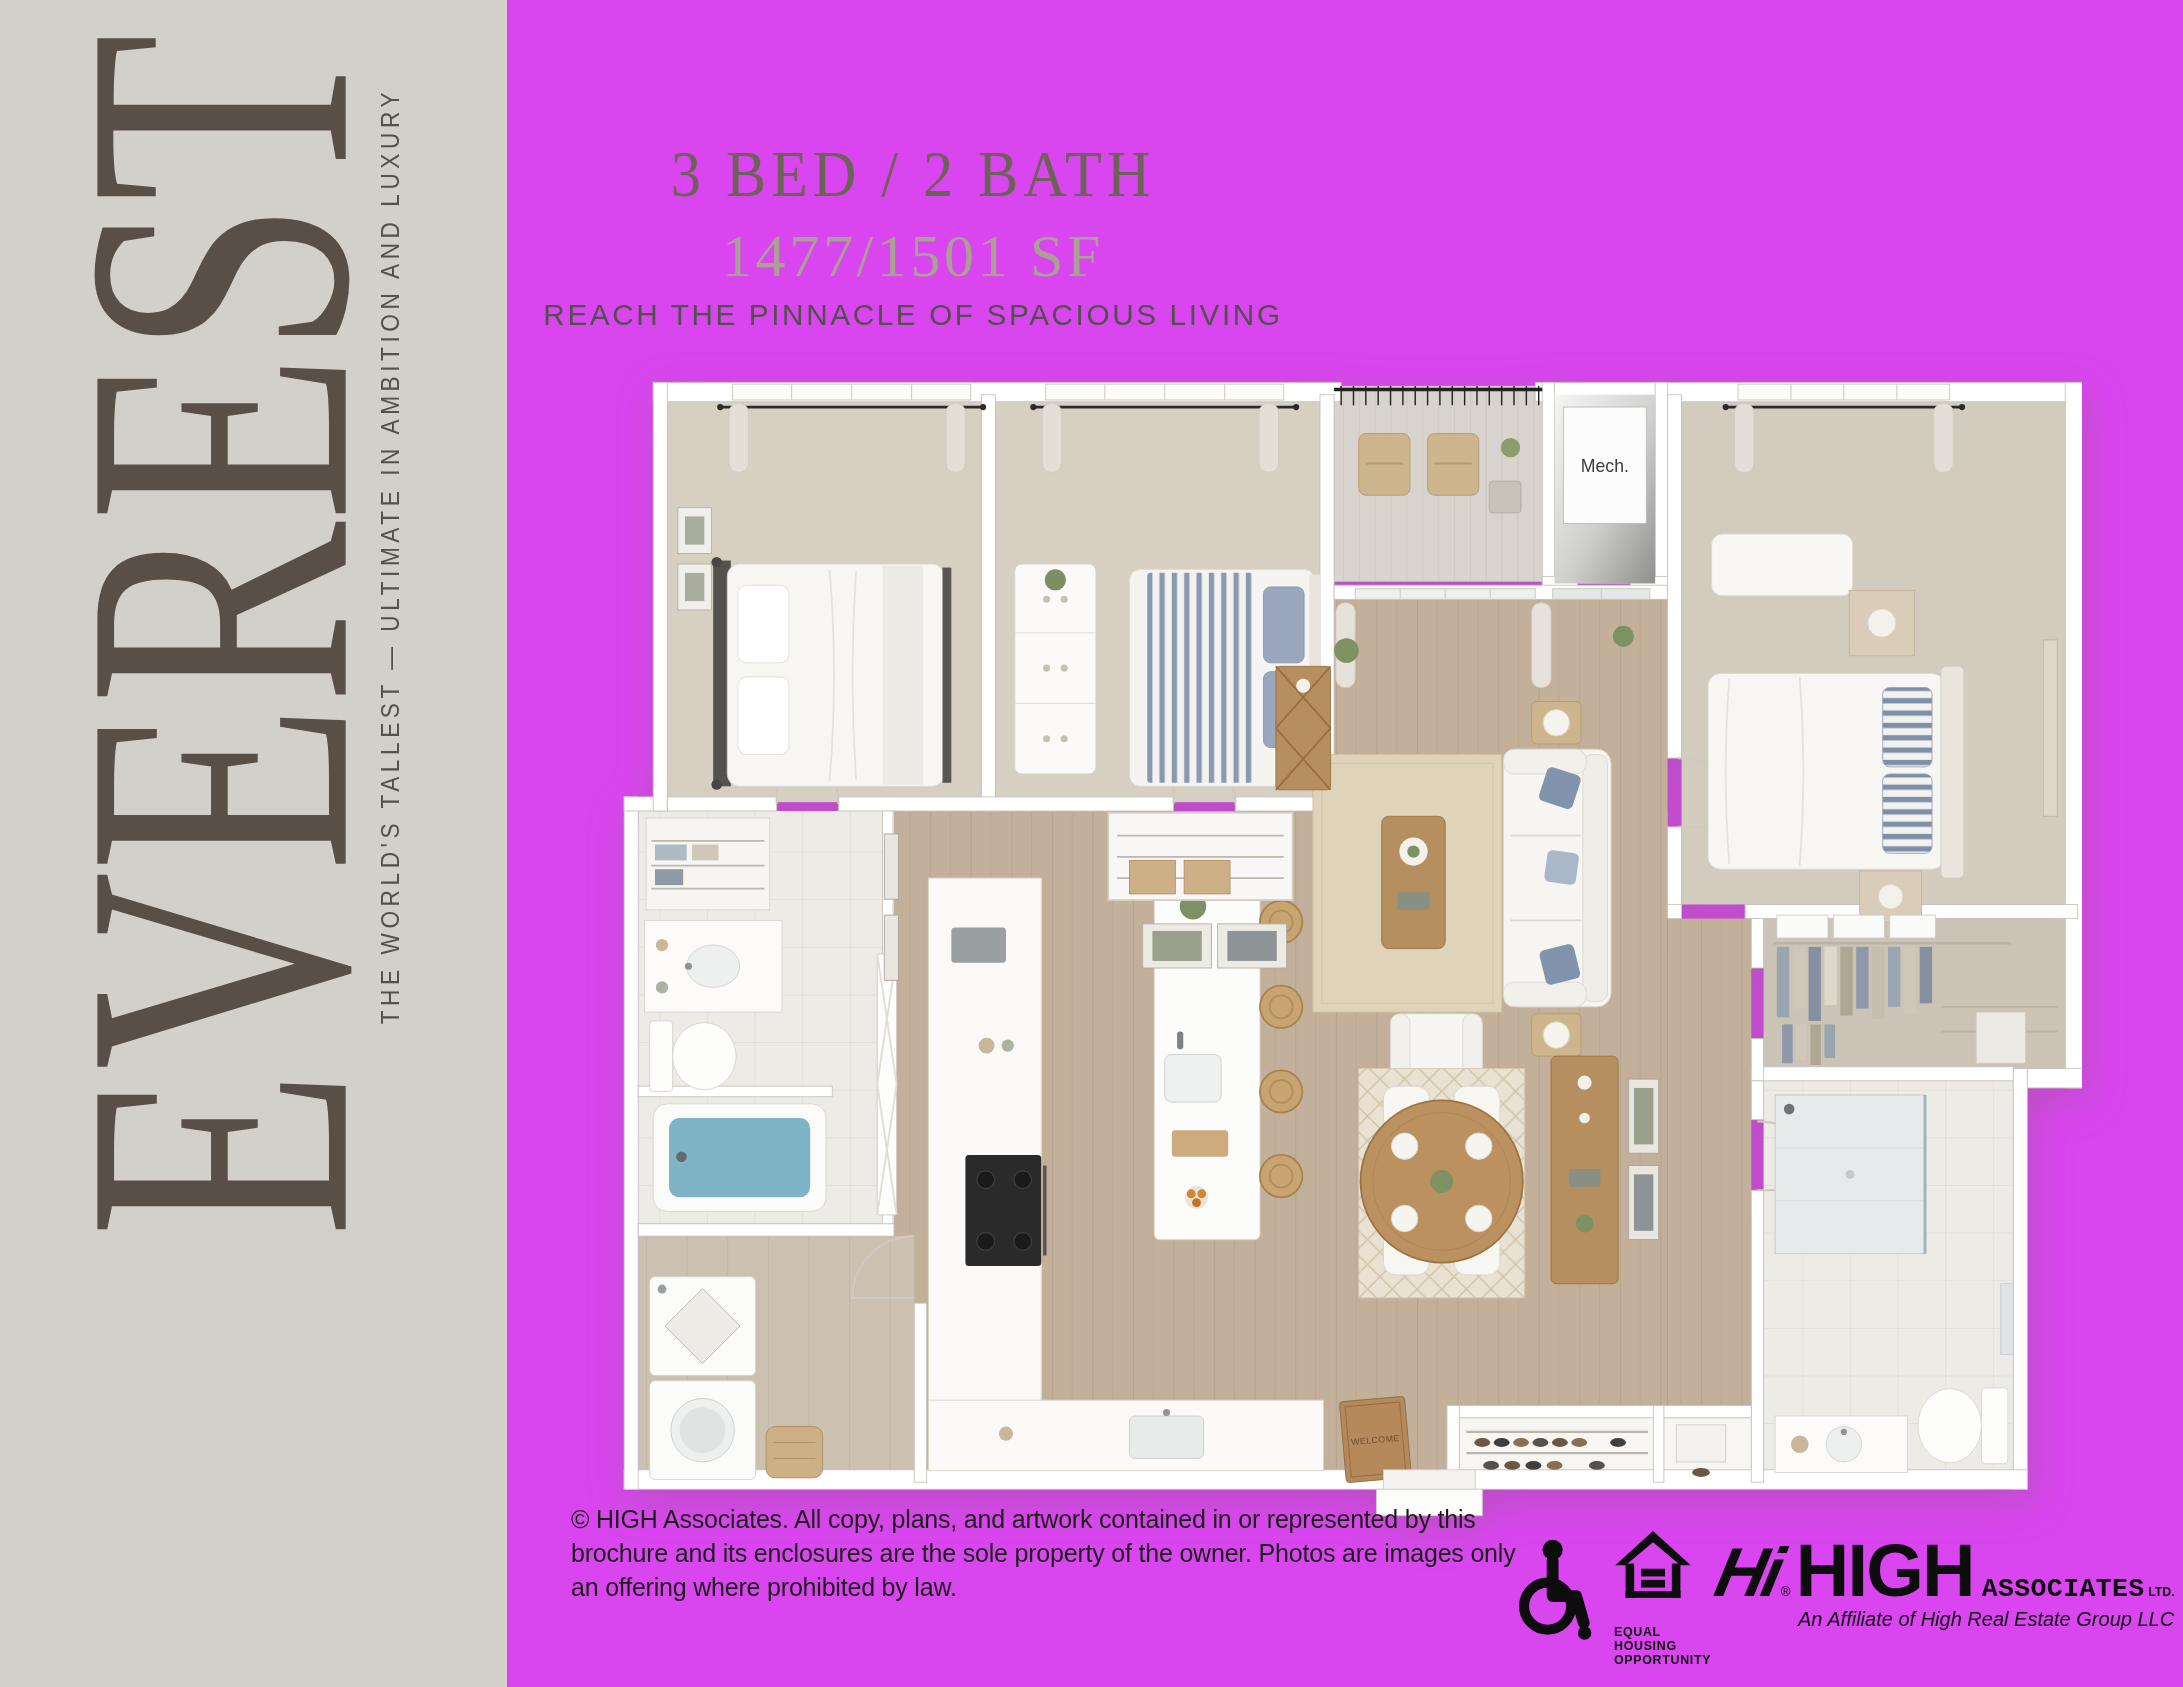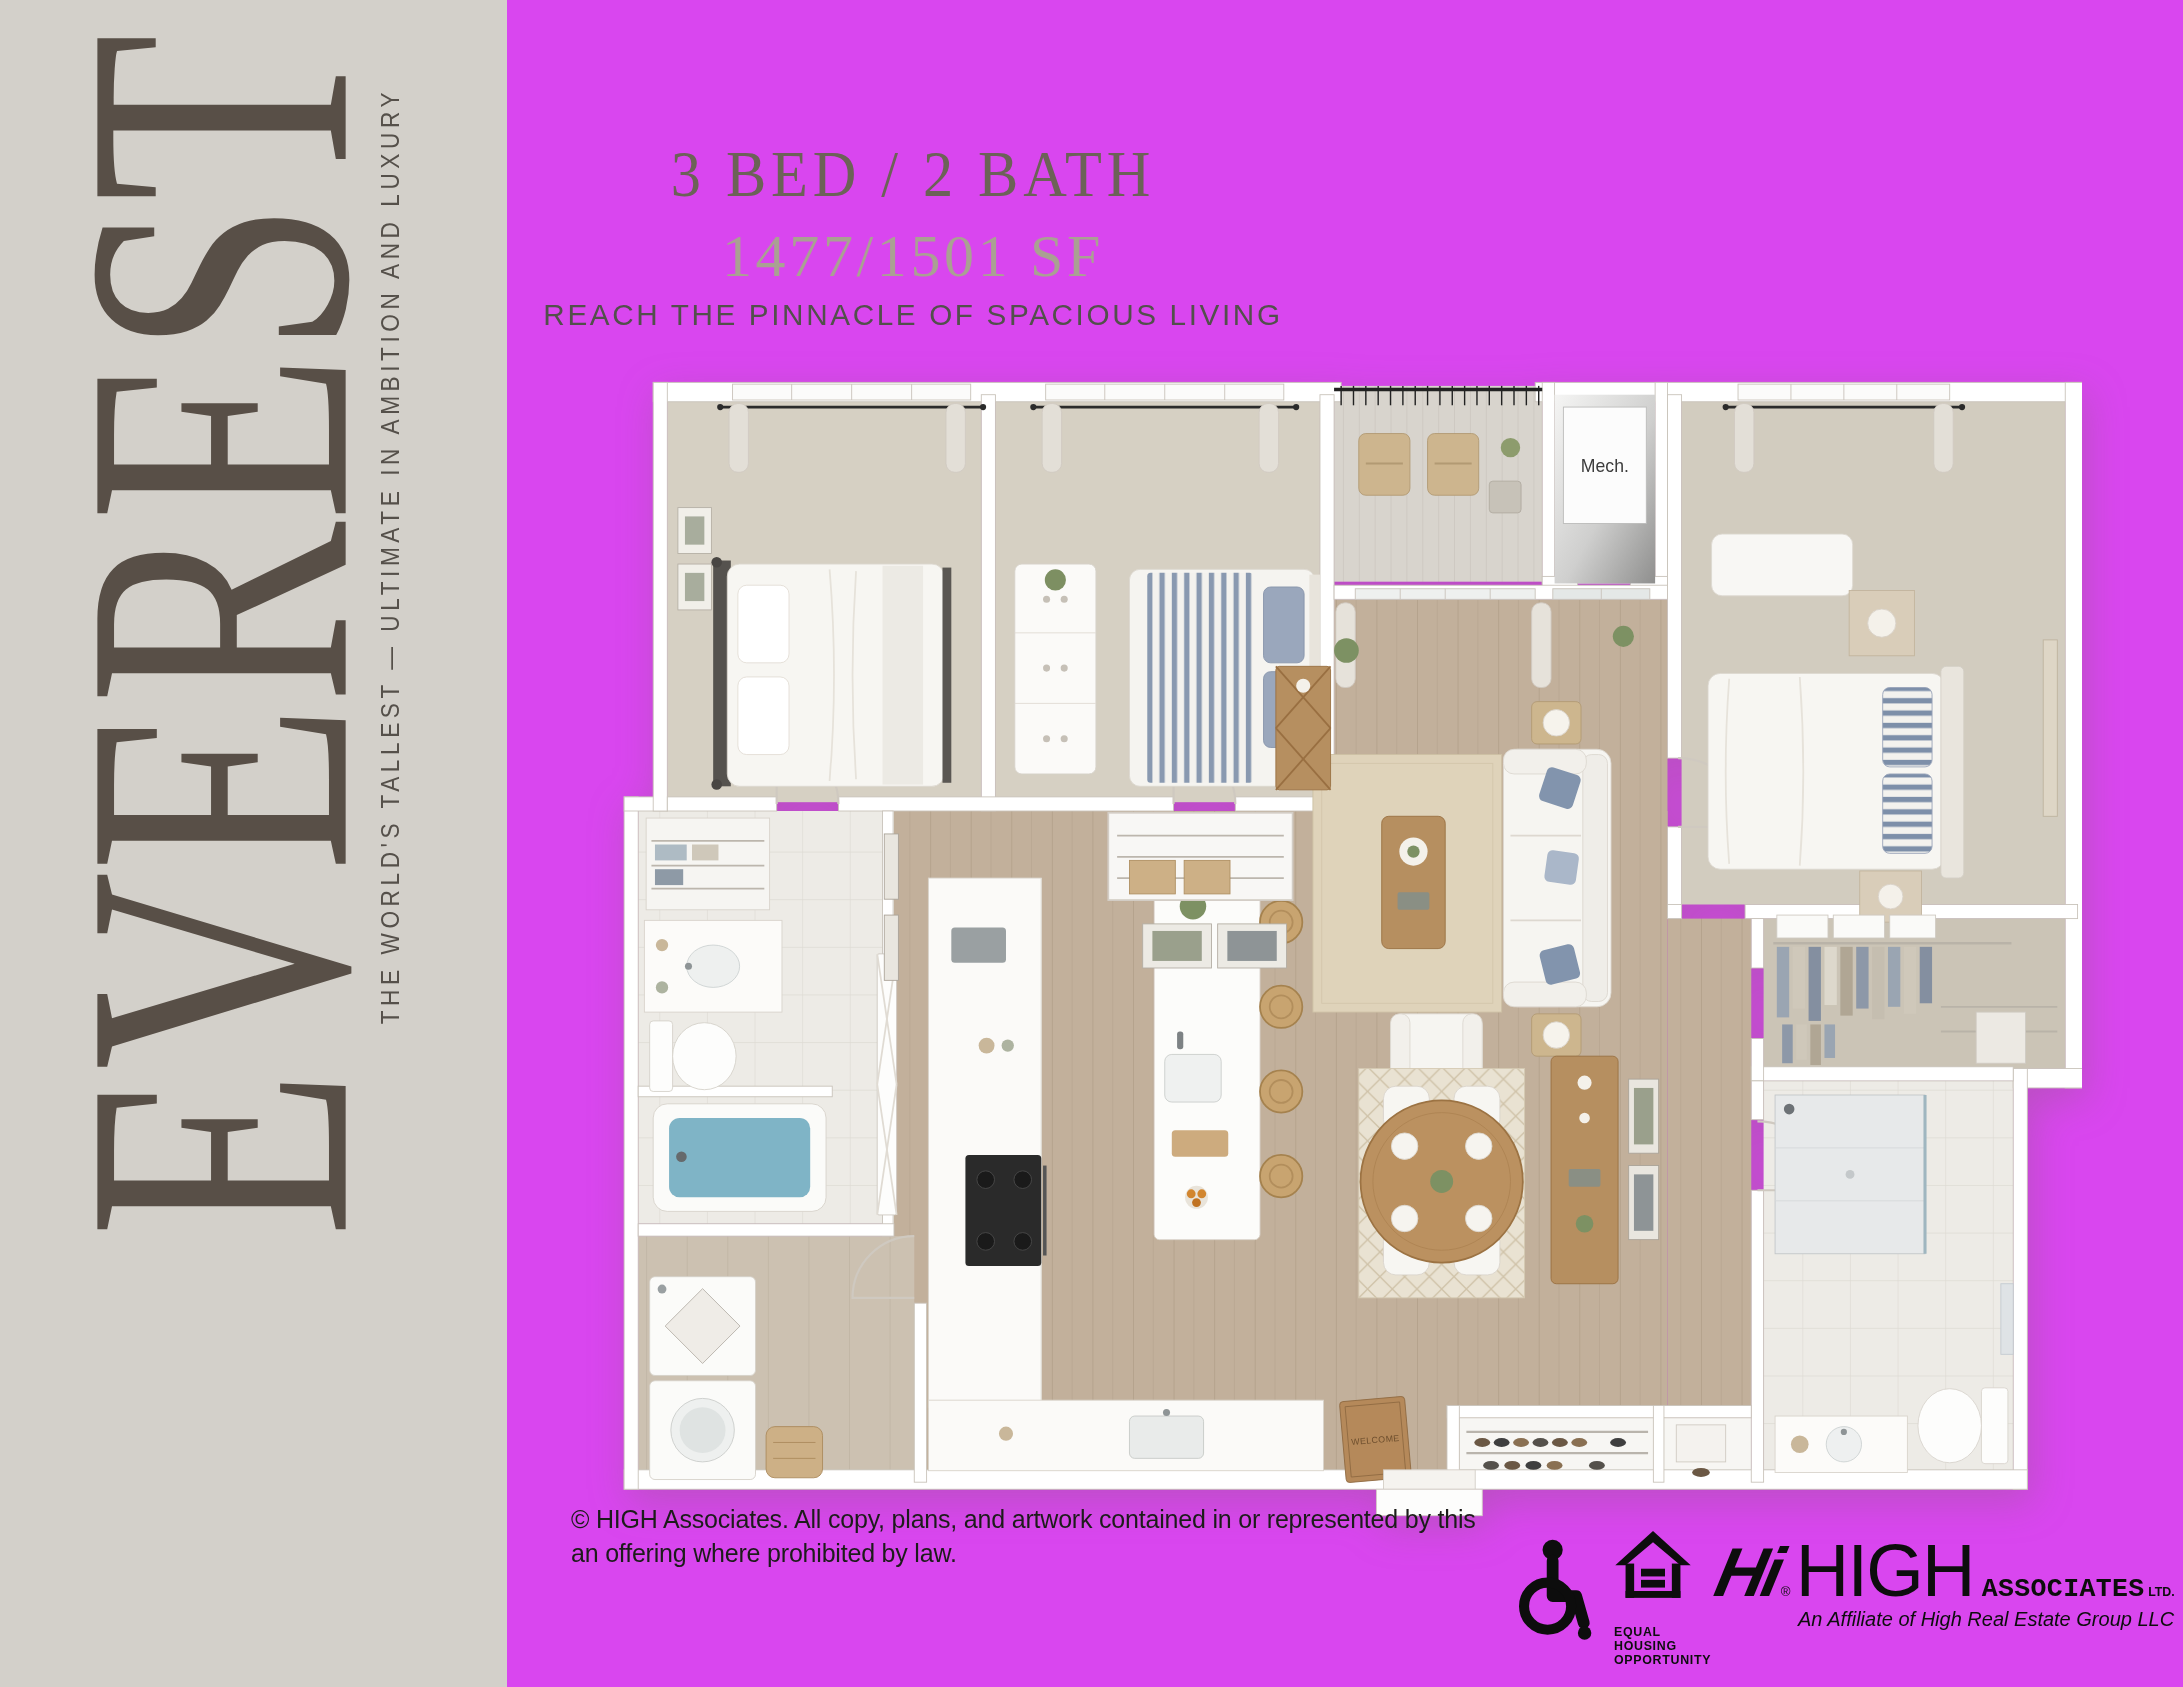--- a/index.html
+++ b/index.html
@@ -17,21 +17,21 @@
   .copyright{position:absolute;left:527px;top:1502px;width:992px;font-size:25px;line-height:34px;
              color:#1c1c1a;letter-spacing:-0.2px;margin-left:44px;}
   .logos{position:absolute;left:1513px;top:1526px;width:670px;height:161px;}
   .wheel-icon{position:absolute;left:6.2px;top:12.4px;}
   .eho{position:absolute;left:101px;top:5.3px;width:97px;}
   .eho-text{margin-top:19px;font-size:12.4px;line-height:14px;font-weight:bold;color:#0d0d0d;letter-spacing:0.7px;}
   .high{position:absolute;left:204px;top:12.4px;width:468px;color:#0d0d0d;}
   .high-row{display:flex;align-items:baseline;}
   .high-glyph{font-style:italic;font-weight:bold;font-size:69px;line-height:0.9;transform:skewX(-12deg);letter-spacing:-3.5px;}
   .high-reg{font-size:13.2px;margin-left:1.8px;}
-  .high-name{font-weight:normal;font-size:74px;line-height:0.9;letter-spacing:-1.8px;margin-left:5.3px;}
+  .high-name{font-weight:bold;font-size:74px;line-height:0.9;letter-spacing:-1.8px;margin-left:5.3px;}
   .high-assoc{font-weight:bold;font-size:26.5px;margin-left:8px;letter-spacing:0.4px;font-family:Liberation Mono, monospace;}
   .high-ltd{font-weight:bold;font-size:12.4px;margin-left:3.5px;}
   .high-tag{font-style:italic;font-size:20px;margin-top:2.6px;margin-left:81px;}
 </style>
 </head>
 <body>
 
 <div id="canvas">
 
   <div class="sidebar">
@@ -545,20 +545,21 @@
       </g>
       <rect x="1206" y="798" width="34" height="84" fill="#e9e6df" stroke="#aaa398"></rect>
       <rect x="1212" y="808" width="22" height="64" fill="#9aa08c"></rect>
       <rect x="1206" y="896" width="34" height="84" fill="#e9e6df" stroke="#aaa398"></rect>
       <rect x="1212" y="906" width="22" height="64" fill="#8e9496"></rect>
     </g>
   </svg>
 
   <div class="copyright">
     <div>© HIGH Associates. All copy, plans, and artwork contained in or represented by this</div>
+    <div>brochure and its enclosures are the sole property of the owner. Photos are images only</div>
     <div>an offering where prohibited by law.</div>
   </div>
 
   <div class="logos">
     <svg class="wheel-icon" width="74" height="106" viewBox="0 0 44 62">
       <circle cx="20" cy="6.5" r="6" fill="#0d0d0d"></circle>
       <path d="M20 13 V34 H34 L38.5 50" fill="none" stroke="#0d0d0d" stroke-width="7" stroke-linecap="round" stroke-linejoin="round"></path>
       <circle cx="17" cy="40" r="14" fill="none" stroke="#0d0d0d" stroke-width="6"></circle>
       <circle cx="39" cy="56" r="4" fill="#0d0d0d"></circle>
     </svg>

